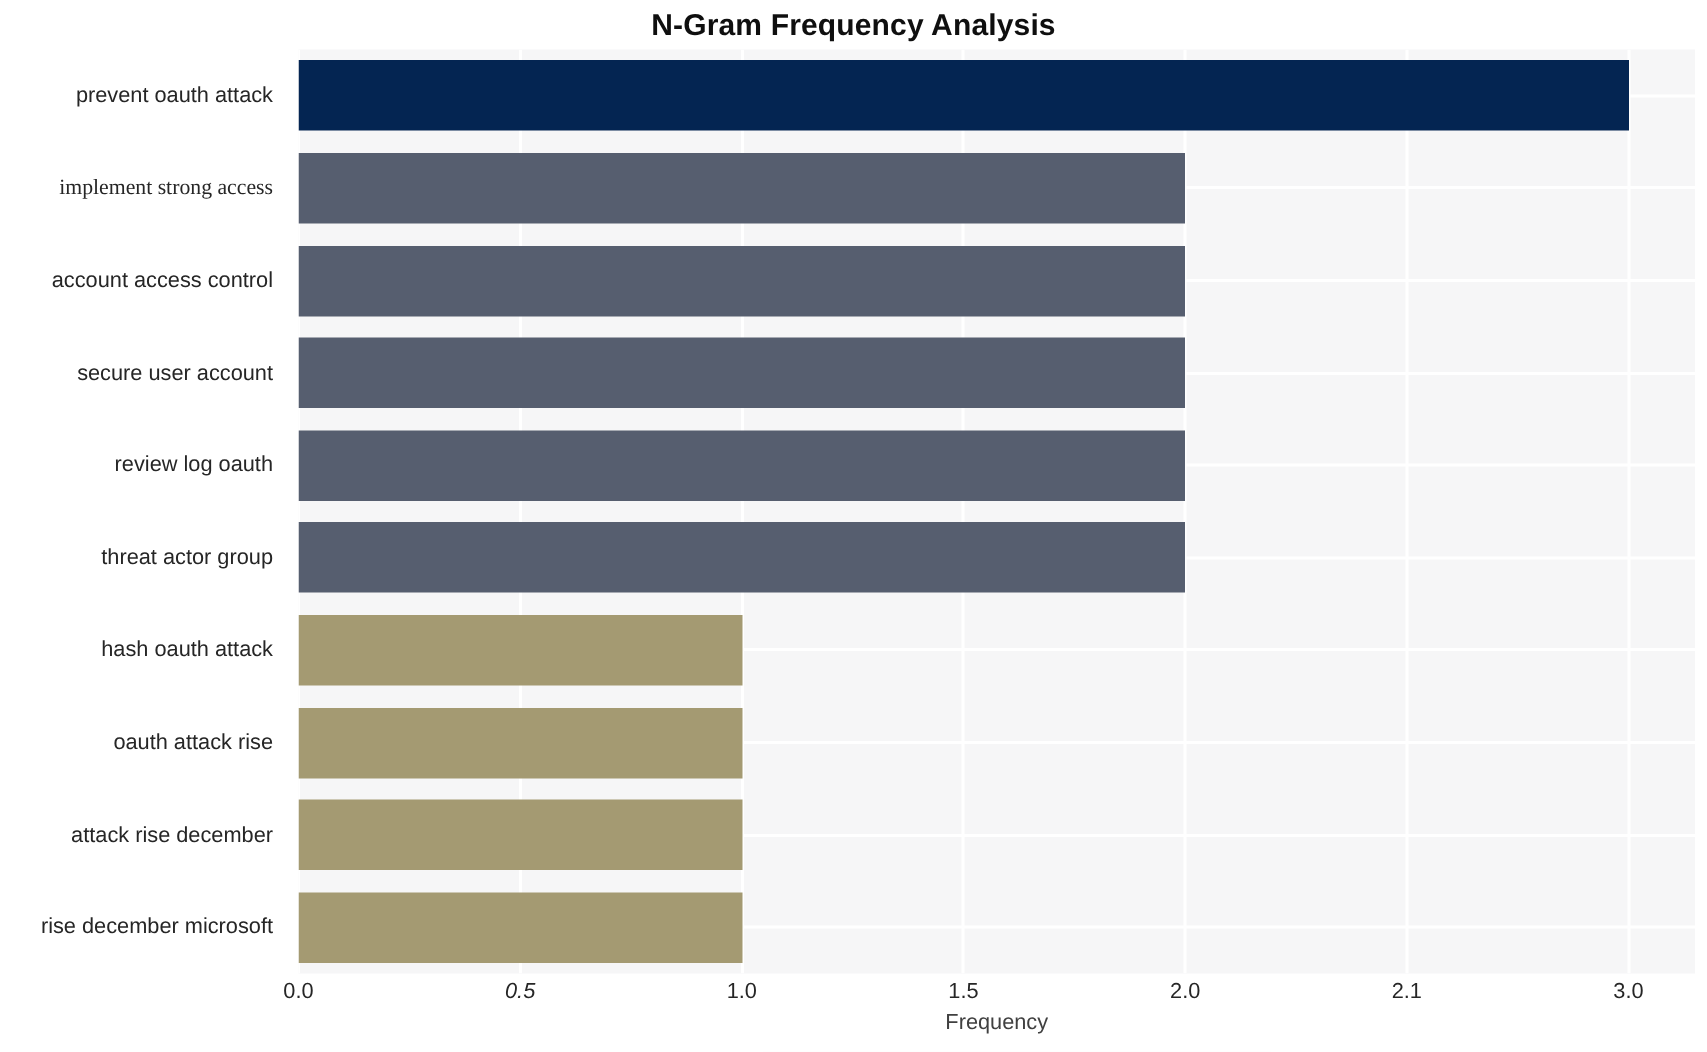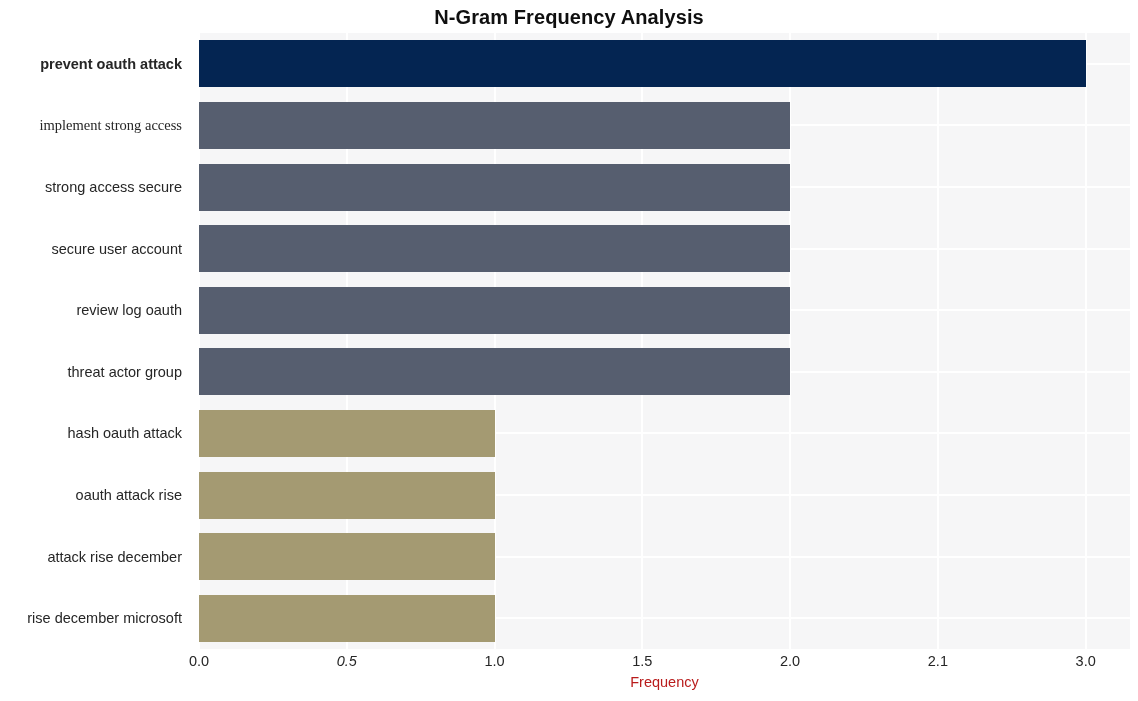--- a/index.html
+++ b/index.html
@@ -108,21 +108,21 @@
     white-space: nowrap;
   }
 
   #xaxis-label {
     position: absolute;
     left: 199px;
     top: 674px;
     width: 931px;
     text-align: center;
     font-size: 14.5px;
-    color: #b91c1c;
+    color: #404040;
   }
 </style>
 </head>
 <body>
 
 <div id="figure">
 
   <div id="chart-title">N-Gram Frequency Analysis</div>
 
   <div id="plot-area">
@@ -153,23 +153,23 @@
         <div class="bar" title="review log oauth: 2" style="top: 253.7px; width: 591.111px; background: rgb(86, 94, 111);"></div>
         <div class="bar" title="threat actor group: 2" style="top: 315.3px; width: 591.111px; background: rgb(86, 94, 111);"></div>
         <div class="bar" title="hash oauth attack: 1" style="top: 376.9px; width: 295.556px; background: rgb(164, 154, 114);"></div>
         <div class="bar" title="oauth attack rise: 1" style="top: 438.5px; width: 295.556px; background: rgb(164, 154, 114);"></div>
         <div class="bar" title="attack rise december: 1" style="top: 500.1px; width: 295.556px; background: rgb(164, 154, 114);"></div>
         <div class="bar" title="rise december microsoft: 1" style="top: 561.7px; width: 295.556px; background: rgb(164, 154, 114);"></div>
       </div>
   </div>
 
   <div id="ytick-layer">
-      <div class="ytick" style="top: 21.8px; font-weight: bold;">prevent oauth attack</div>
+      <div class="ytick" style="top: 21.8px;">prevent oauth attack</div>
       <div class="ytick" style="top: 83.4px; font-family: Liberation Serif, serif;">implement strong access</div>
-      <div class="ytick" style="top: 145px;">strong access secure</div>
+      <div class="ytick" style="top: 145px;">account access control</div>
       <div class="ytick" style="top: 206.6px;">secure user account</div>
       <div class="ytick" style="top: 268.2px; text-align: right;">review log oauth</div>
       <div class="ytick" style="top: 329.8px;">threat actor group</div>
       <div class="ytick" style="top: 391.4px;">hash oauth attack</div>
       <div class="ytick" style="top: 453px;">oauth attack rise</div>
       <div class="ytick" style="top: 514.6px;">attack rise december</div>
       <div class="ytick" style="top: 576.2px;">rise december microsoft</div>
     </div>
 
   <div id="xtick-layer">

